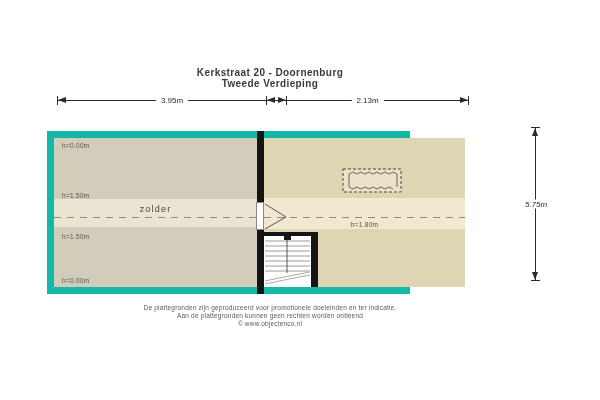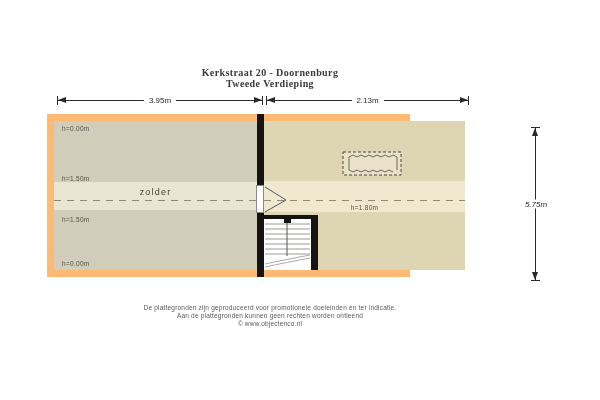--- a/index.html
+++ b/index.html
@@ -2,22 +2,22 @@
 <html><head>
 <meta charset="utf-8">
 <style>
   html,body{margin:0;padding:0;background:#fff;}
   .page{position:relative;width:600px;height:400px;background:#ffffff;overflow:hidden;
         font-family:"Liberation Sans", sans-serif;color:#333;}
   .abs{position:absolute;}
 
   
   .title-block{left:40px;top:67px;width:460px;text-align:center;}
-  .title{font-size:10px;font-weight:bold;color:#3a3a3a;letter-spacing:.4px;line-height:11px;font-family:Liberation Serif, serif;}
-  .subtitle{font-size:10px;font-weight:bold;color:#3a3a3a;letter-spacing:.4px;line-height:11px;font-family:Liberation Serif, serif;}
+  .title{font-size:10px;font-weight:bold;color:#3a3a3a;letter-spacing:.4px;line-height:11px;}
+  .subtitle{font-size:10px;font-weight:bold;color:#3a3a3a;letter-spacing:.4px;line-height:11px;}
 
   
   .dim-h{height:12px;}
   .dim-h .line{position:absolute;left:0;right:0;top:6px;height:1px;background:#2a2a2a;}
   .dim-h .tick-l{position:absolute;left:0;top:2px;width:1px;height:9px;background:#2a2a2a;}
   .dim-h .tick-r{position:absolute;right:0;top:2px;width:1px;height:9px;background:#2a2a2a;}
   .dim-h .arr-l{position:absolute;left:1px;top:3px;width:0;height:0;
                 border-top:3px solid transparent;border-bottom:3px solid transparent;border-right:8px solid #2a2a2a;}
   .dim-h .arr-r{position:absolute;right:1px;top:3px;width:0;height:0;
                 border-top:3px solid transparent;border-bottom:3px solid transparent;border-left:8px solid #2a2a2a;}
@@ -27,21 +27,21 @@
   .dim-v .line{position:absolute;top:0;bottom:0;left:6px;width:1px;background:#2a2a2a;}
   .dim-v .tick-t{position:absolute;top:0;left:2px;height:1px;width:9px;background:#2a2a2a;}
   .dim-v .tick-b{position:absolute;bottom:0;left:2px;height:1px;width:9px;background:#2a2a2a;}
   .dim-v .arr-t{position:absolute;top:1px;left:3px;width:0;height:0;
                 border-left:3px solid transparent;border-right:3px solid transparent;border-bottom:8px solid #2a2a2a;}
   .dim-v .arr-b{position:absolute;bottom:1px;left:3px;width:0;height:0;
                 border-left:3px solid transparent;border-right:3px solid transparent;border-top:8px solid #2a2a2a;}
   .dim-v .dim-label{left:7px;top:50%;font-style:italic;}
 
   
-  .plan{left:47px;top:114px;width:363px;height:163px;background:#fdba74;}
+  .plan{left:47px;top:131px;width:363px;height:163px;background:#14b8a6;}
   .room-zolder{left:7px;top:7px;width:203px;height:149px;background:#d2cdbb;}
   .room-stud{left:217px;top:7px;width:201px;height:149px;background:#ded5b2;}
   .divider-wall{left:210px;top:0;width:7px;height:163px;background:#141414;}
   .band-zolder{left:0;top:61px;width:100%;height:28px;background:#eae4d2;}
   .band-stud{left:0;top:60px;width:100%;height:31px;background:#f0e9d0;}
   .ridge{left:0;top:79px;width:100%;height:1px;
          background:repeating-linear-gradient(to right,#8e897a 0 7px,transparent 7px 13px);}
   .room-label{width:100%;text-align:center;font-size:9px;color:#4a463c;letter-spacing:1.2px;}
   .room-label.zolder{top:66px;}
   .room-label.stud{top:64px;}
@@ -63,21 +63,21 @@
 </head>
 <body>
 
 <div class="page">
 
   <div class="abs title-block">
     <div class="title">Kerkstraat 20 - Doornenburg</div>
     <div class="subtitle">Tweede Verdieping</div>
   </div>
 
-  <div class="abs dim-h" style="left:57px;top:94px;width:206px;">
+  <div class="abs dim-h" style="left:57px;top:94px;width:230px;">
     <div class="line"></div>
     <div class="tick-l"></div>
     <div class="tick-r"></div>
     <div class="arr-l"></div>
     <div class="arr-r"></div>
     <span class="dim-label">3.95m</span>
   </div>
 
   <div class="abs dim-h" style="left:266px;top:94px;width:203px;">
     <div class="line"></div>

